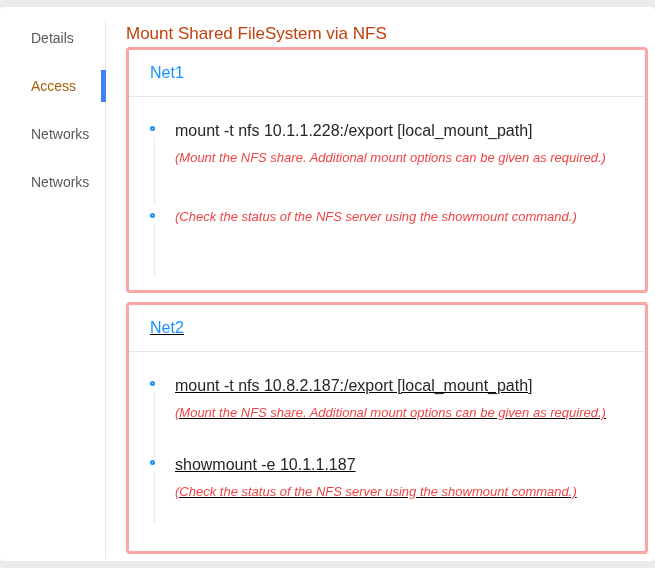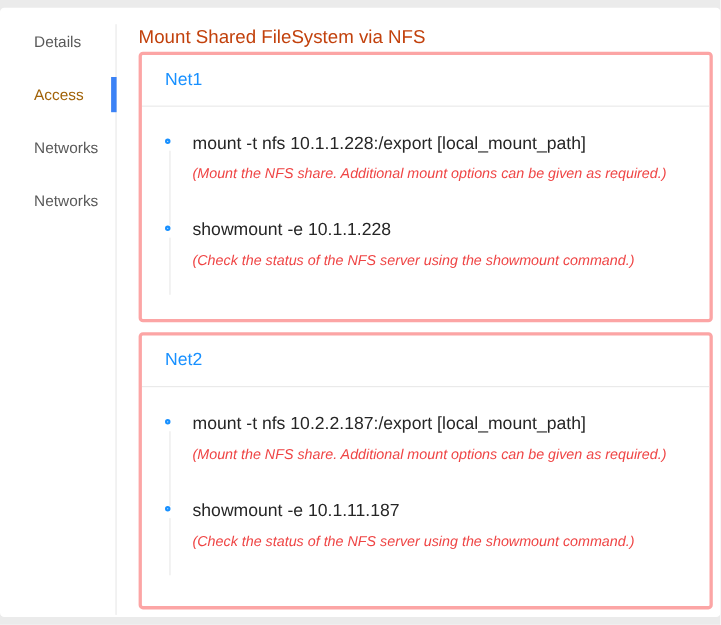--- a/index.html
+++ b/index.html
@@ -32,21 +32,21 @@
   .main { flex:1; padding:16px 7px 0 20px; }
   .page-title {
     font-size:17px; line-height:22px; color:#c2410c; font-weight:400;
     margin-bottom:2px;
   }
   .card {
     border:3px solid #fca5a5; border-radius:4px; background:#fff;
     width:522px; overflow:hidden;
   }
   .card.first { height:246px; margin-bottom:9px; }
-  .card.second { height:252px; }
+  .card.second { height:252px;text-decoration:underline; }
   .card-head {
     height:47px; padding:0 21px; border-bottom:1px solid #e8e8e8;
     display:flex; align-items:center;
   }
   .card-title {
     font-size:16px; color:#1890ff; text-decoration:none; cursor:pointer;
   }
   .card-body { padding:24px 24px 0 0; position:relative; }
   
   .tl-item { position:relative; padding-left:46px; padding-bottom:34px; }
@@ -91,40 +91,39 @@
       <div class="card-body">
         <div class="tl-item">
           <span class="tl-tail"></span>
           <span class="tl-dot"></span>
           <div class="cmd">mount -t nfs 10.1.1.228:/export [local_mount_path]</div>
           <div class="note">(Mount the NFS share. Additional mount options can be given as required.)</div>
         </div>
         <div class="tl-item">
           <span class="tl-tail"></span>
           <span class="tl-dot"></span>
-          <div class="cmd">showmount -e 10.1.1.228</div>
           <div class="note">(Check the status of the NFS server using the showmount command.)</div>
         </div>
       </div>
     </section>
 
     <section class="card second">
       <div class="card-head">
         <a class="card-title">Net2</a>
       </div>
       <div class="card-body">
         <div class="tl-item">
           <span class="tl-tail"></span>
           <span class="tl-dot"></span>
-          <div class="cmd">mount -t nfs 10.2.2.187:/export [local_mount_path]</div>
+          <div class="cmd">mount -t nfs 10.8.2.187:/export [local_mount_path]</div>
           <div class="note">(Mount the NFS share. Additional mount options can be given as required.)</div>
         </div>
         <div class="tl-item">
           <span class="tl-tail"></span>
           <span class="tl-dot"></span>
-          <div class="cmd">showmount -e 10.1.11.187</div>
+          <div class="cmd">showmount -e 10.1.1.187</div>
           <div class="note">(Check the status of the NFS server using the showmount command.)</div>
         </div>
       </div>
     </section>
   </main>
 
 </div>
 
 </body></html>

